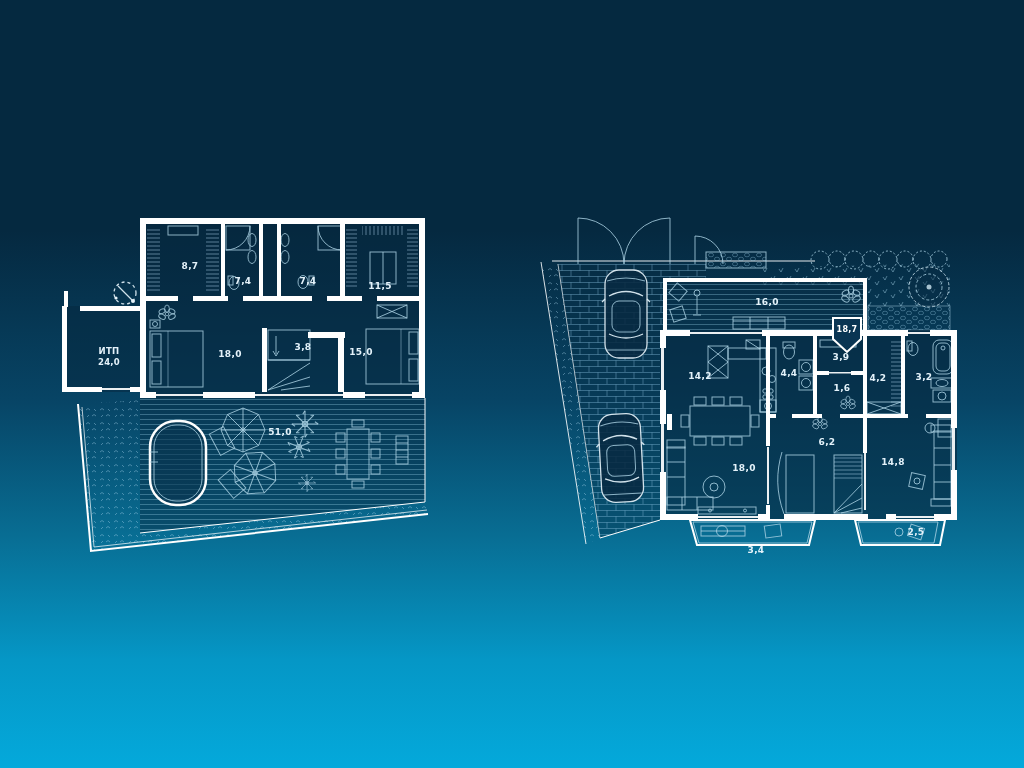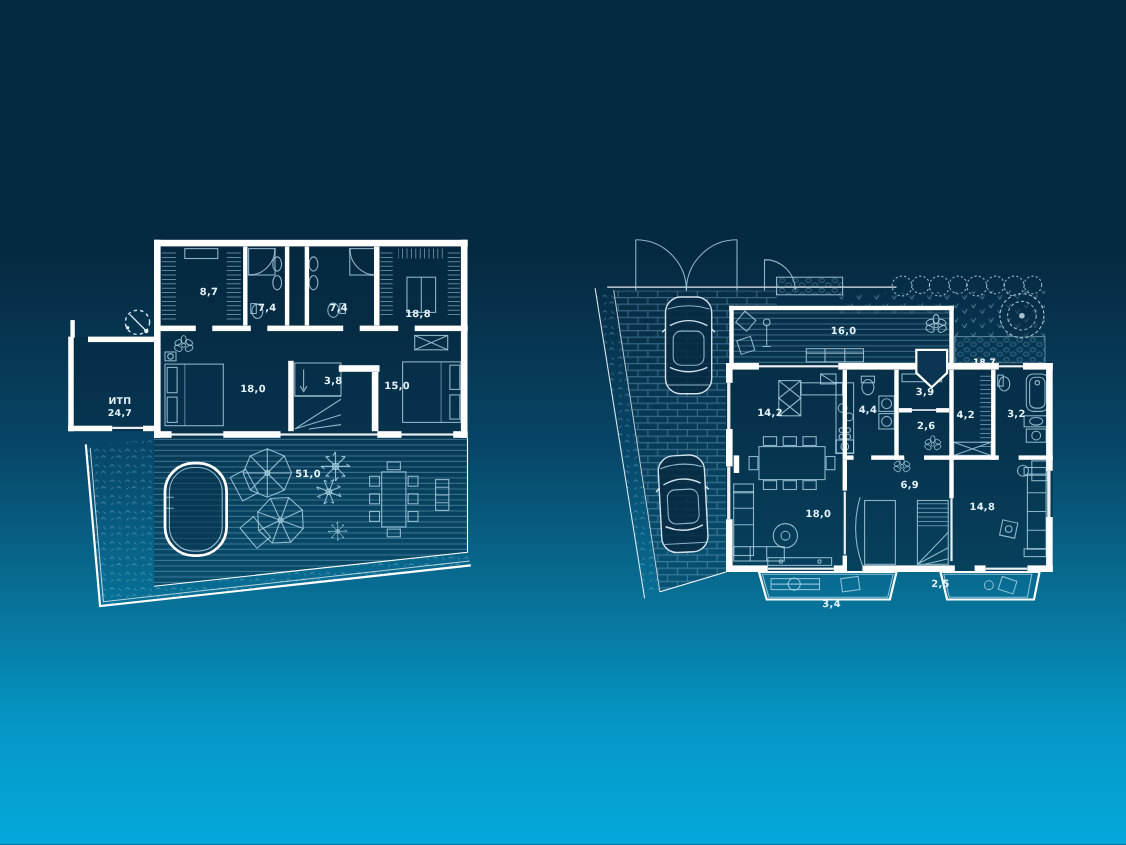--- a/index.html
+++ b/index.html
@@ -11,22 +11,22 @@
   .winline{fill:#ffffff;opacity:.92;}
   .thin{stroke:#ffffff;fill:none;stroke-width:1;}
   .thin2{stroke:#ffffff;fill:none;stroke-width:2;}
   .fx{stroke:#aed4e6;stroke-opacity:.8;fill:none;stroke-width:1;}
   .fxb{stroke:#e2f1f9;stroke-opacity:.92;fill:none;stroke-width:1.3;}
   .fill-room{fill:rgba(6,40,63,0.62);}
   .fill-deck{fill:rgba(7,46,70,0.5);}
   .labels{position:absolute;inset:0;pointer-events:none;}
   .lbl{position:absolute;transform:translate(-50%,-50%);font-size:9px;font-weight:600;
        color:#e4f2fa;letter-spacing:.3px;white-space:nowrap;}
-  .lbl.itp{text-align:center;line-height:1.3;font-size:8.5px;margin-top:14px;}
-  .lbl.badge-text{font-size:8px;color:#ffffff;margin-left:48px;}
+  .lbl.itp{text-align:center;line-height:1.3;font-size:8.5px;}
+  .lbl.badge-text{font-size:8px;color:#ffffff;}
 </style>
 </head>
 <body>
 
 <div class="stage">
 <svg width="1024" height="768" viewBox="0 0 1024 768">
   <defs>
     <pattern id="planks" width="6" height="5" patternUnits="userSpaceOnUse">
       <path d="M0,4.5 H6" stroke="rgba(150,205,230,0.35)" stroke-width="1"></path>
     </pattern>
@@ -468,35 +468,35 @@
       <path d="M833,318 H861 V339 L847,352 L833,339 Z" fill="#0a3553" stroke="#ffffff" stroke-width="2"></path>
     </g>
   </g>
 </svg>
 
 <div class="labels">
 
   <span class="lbl" style="left:190px;top:266px">8,7</span>
   <span class="lbl" style="left:243px;top:281px">7,4</span>
   <span class="lbl" style="left:308px;top:281px">7,4</span>
-  <span class="lbl" style="left:380px;top:286px">18,8</span>
+  <span class="lbl" style="left:380px;top:286px">11,5</span>
   <span class="lbl itp" style="left:109px;top:352px">ИТП</span>
-  <span class="lbl itp" style="left:109px;top:363px">24,7</span>
+  <span class="lbl itp" style="left:109px;top:363px">24,0</span>
   <span class="lbl" style="left:230px;top:354px">18,0</span>
   <span class="lbl" style="left:303px;top:347px">3,8</span>
   <span class="lbl" style="left:361px;top:352px">15,0</span>
   <span class="lbl" style="left:280px;top:432px">51,0</span>
 
   <span class="lbl" style="left:767px;top:302px">16,0</span>
   <span class="lbl badge-text" style="left:847px;top:329px">18,7</span>
   <span class="lbl" style="left:700px;top:376px">14,2</span>
   <span class="lbl" style="left:789px;top:373px">4,4</span>
   <span class="lbl" style="left:841px;top:357px">3,9</span>
-  <span class="lbl" style="left:842px;top:388px">2,6</span>
+  <span class="lbl" style="left:842px;top:388px">1,6</span>
   <span class="lbl" style="left:878px;top:378px">4,2</span>
   <span class="lbl" style="left:924px;top:377px">3,2</span>
-  <span class="lbl" style="left:827px;top:442px">6,9</span>
+  <span class="lbl" style="left:827px;top:442px">6,2</span>
   <span class="lbl" style="left:744px;top:468px">18,0</span>
   <span class="lbl" style="left:893px;top:462px">14,8</span>
   <span class="lbl" style="left:756px;top:550px">3,4</span>
-  <span class="lbl" style="left:855px;top:532px">2,5</span>
+  <span class="lbl" style="left:916px;top:532px">2,5</span>
 </div>
 </div>
 
 </body></html>

